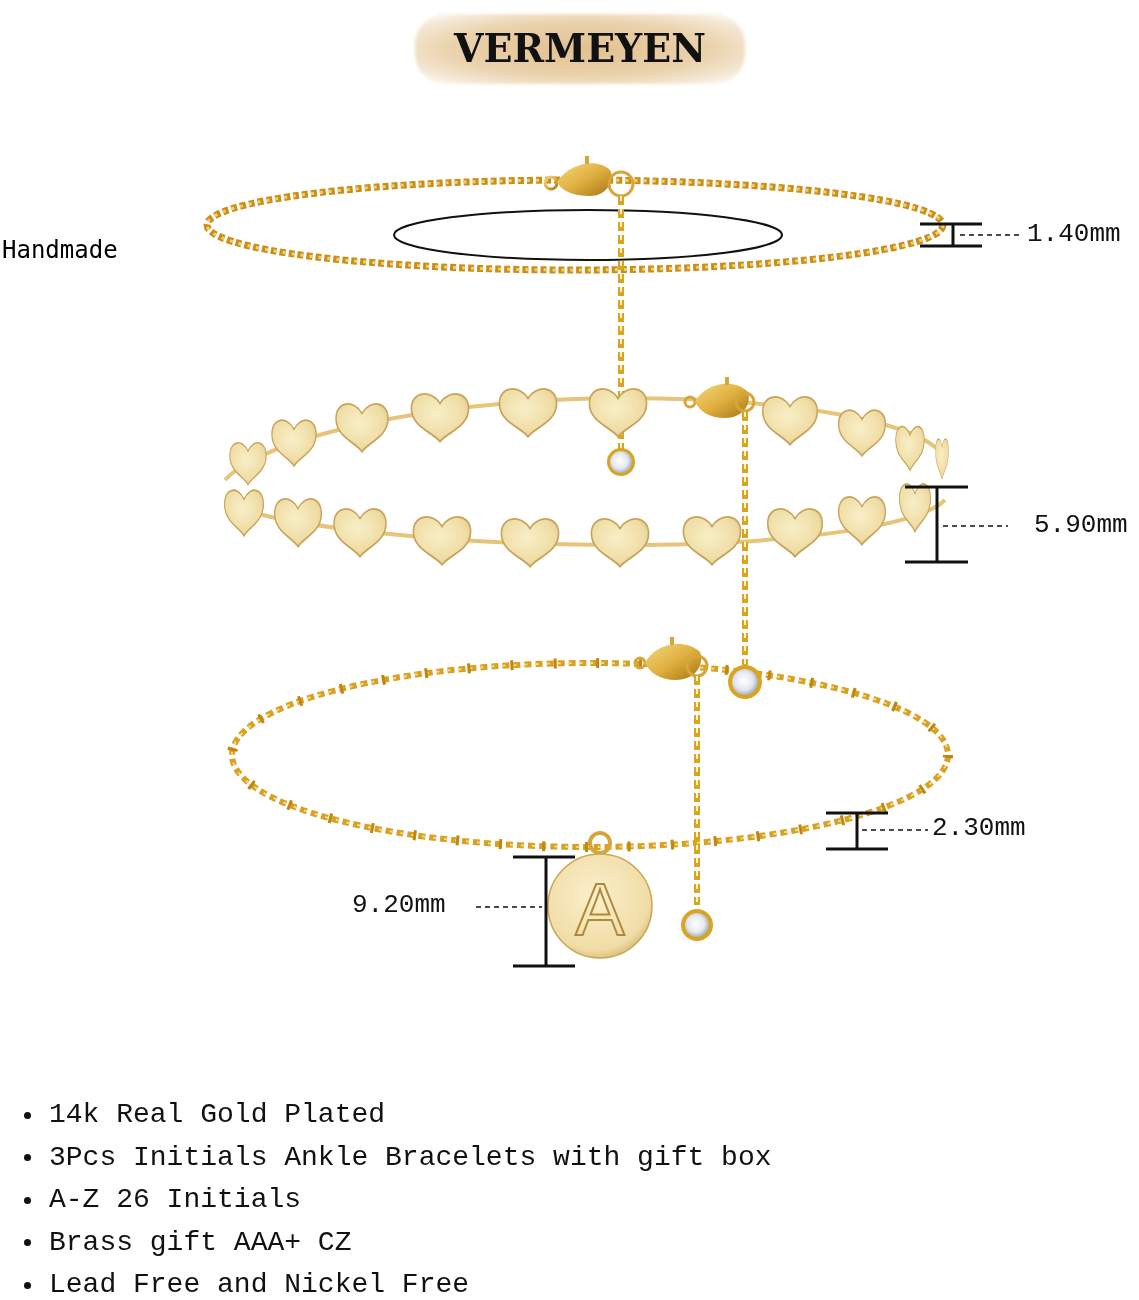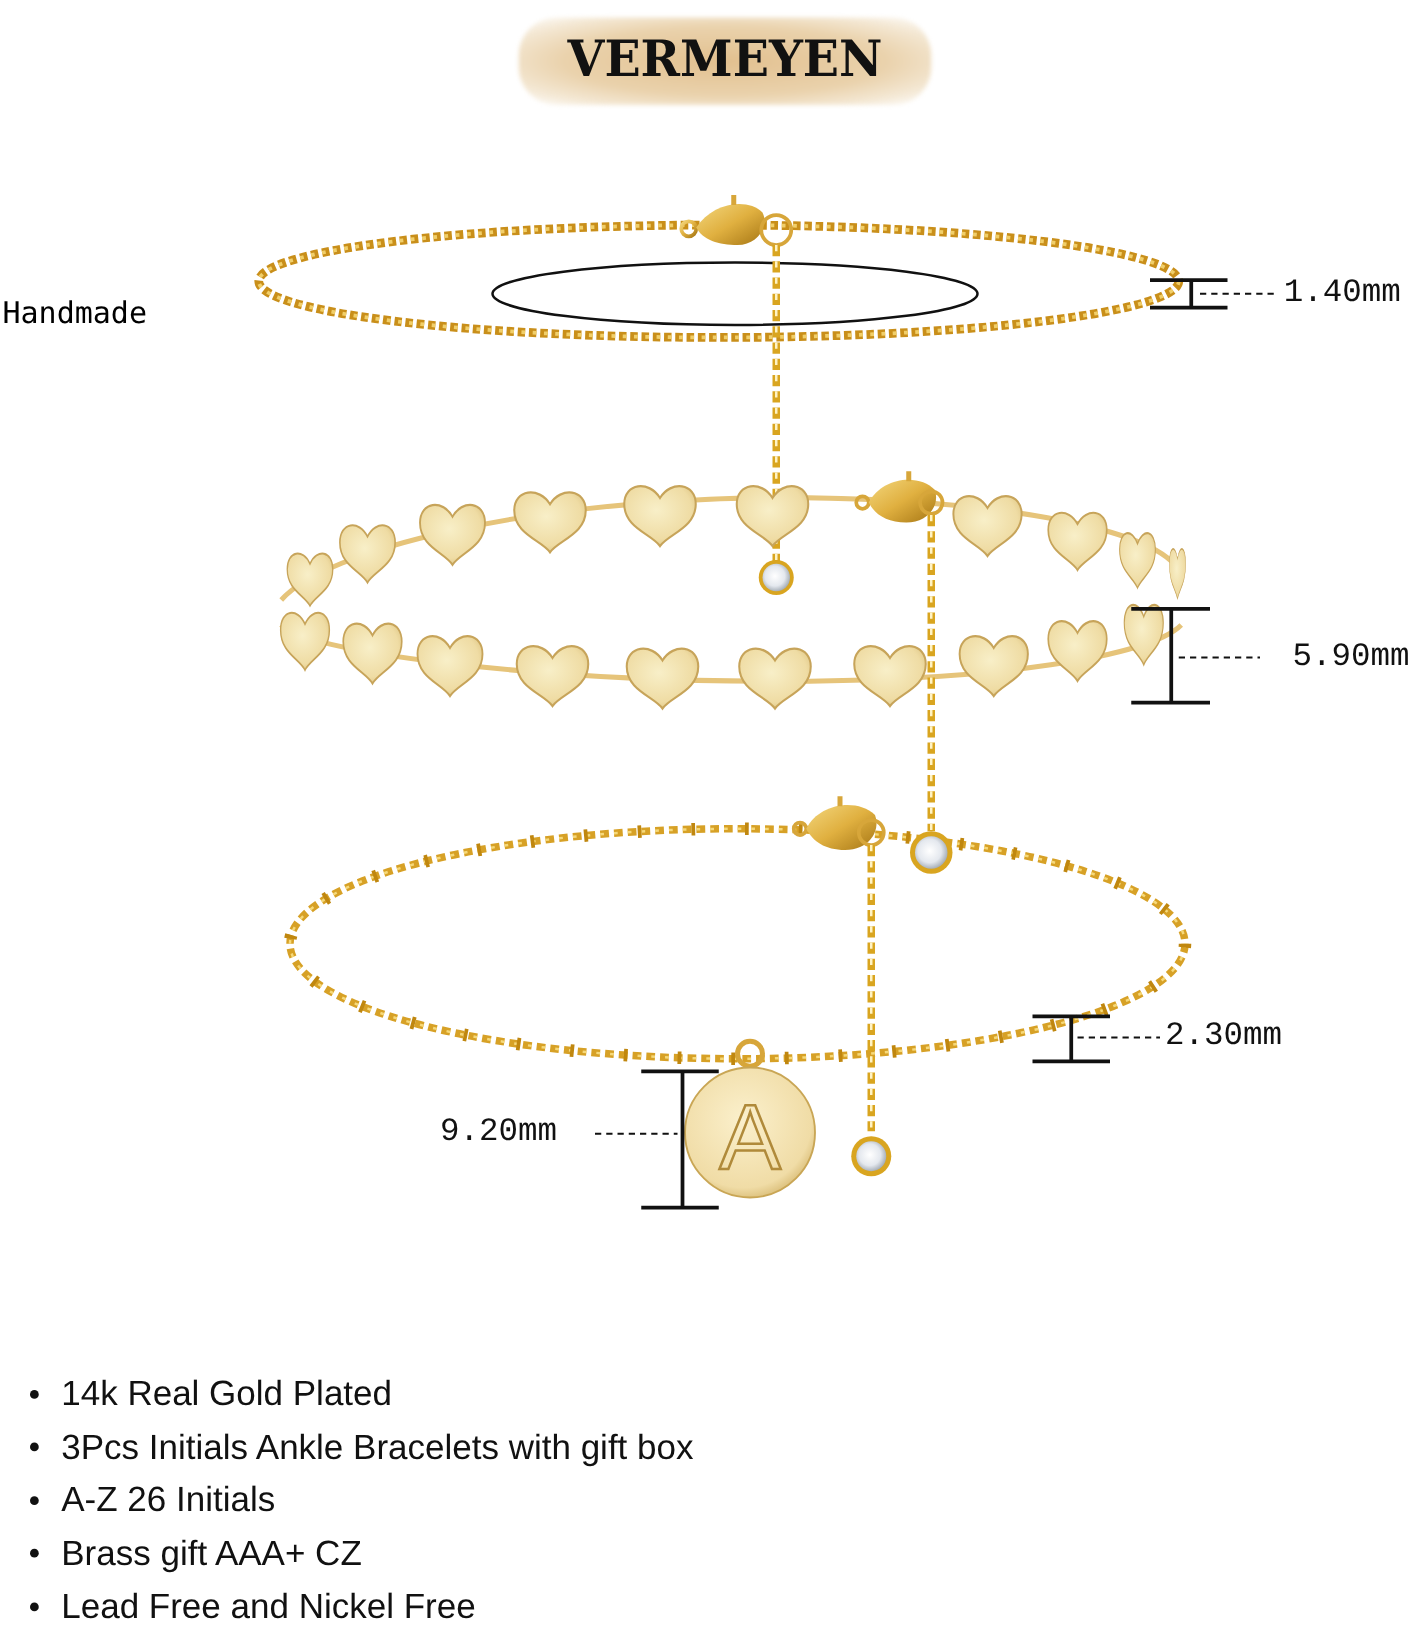--- a/index.html
+++ b/index.html
@@ -4,21 +4,21 @@
   <style>
     html, body { margin: 0; padding: 0; background: #ffffff; }
     body { width: 1139px; height: 1300px; position: relative; overflow: hidden; font-family: "DejaVu Sans", sans-serif; color: #000; }
     .abs { position: absolute; }
     .brand-wrap { left: 415px; top: 14px; width: 330px; height: 70px; }
     .brand-bg { position: absolute; inset: 0; border-radius: 30px; background: radial-gradient(ellipse at 50% 50%, #e2c08f 0%, #ead2ac 55%, #f4e8d4 80%, rgba(255,255,255,0) 100%); filter: blur(1.5px); }
     .brand-text { position: absolute; left: 0; right: 0; top: 10px; text-align: center; font-family: "DejaVu Serif", serif; font-weight: bold; font-size: 40px; letter-spacing: 0px; color: #111; transform: scaleX(0.95); }
     .length-label { left: 2px; top: 158px; font-family: "DejaVu Sans Mono", monospace; font-size: 24px; line-height: 37px; white-space: pre; }
     .dim-label { font-family: Liberation Mono, monospace; font-size: 26px; color: #111; white-space: nowrap; }
     .features { left: 18px; top: 1094px; margin: 0; padding: 0; list-style: none; }
-    .features li { font-family: Liberation Sans, sans-serif; font-size: 28px; line-height: 42.5px; color: #111; white-space: nowrap; display: flex; align-items: center; }
+    .features li { font-family: Liberation Mono, monospace; font-size: 28px; line-height: 42.5px; color: #111; white-space: nowrap; display: flex; align-items: center; }
     .features .bullet { display: inline-block; width: 7px; height: 7px; border-radius: 50%; background: #111; margin-right: 18px; margin-left: 6px; }
     svg.art { position: absolute; left: 0; top: 0; }
   </style>
 </head>
 <body>
 
 <div class="abs brand-wrap">
   <div class="brand-bg"></div>
   <div class="brand-text">VERMEYEN</div>
 </div>

